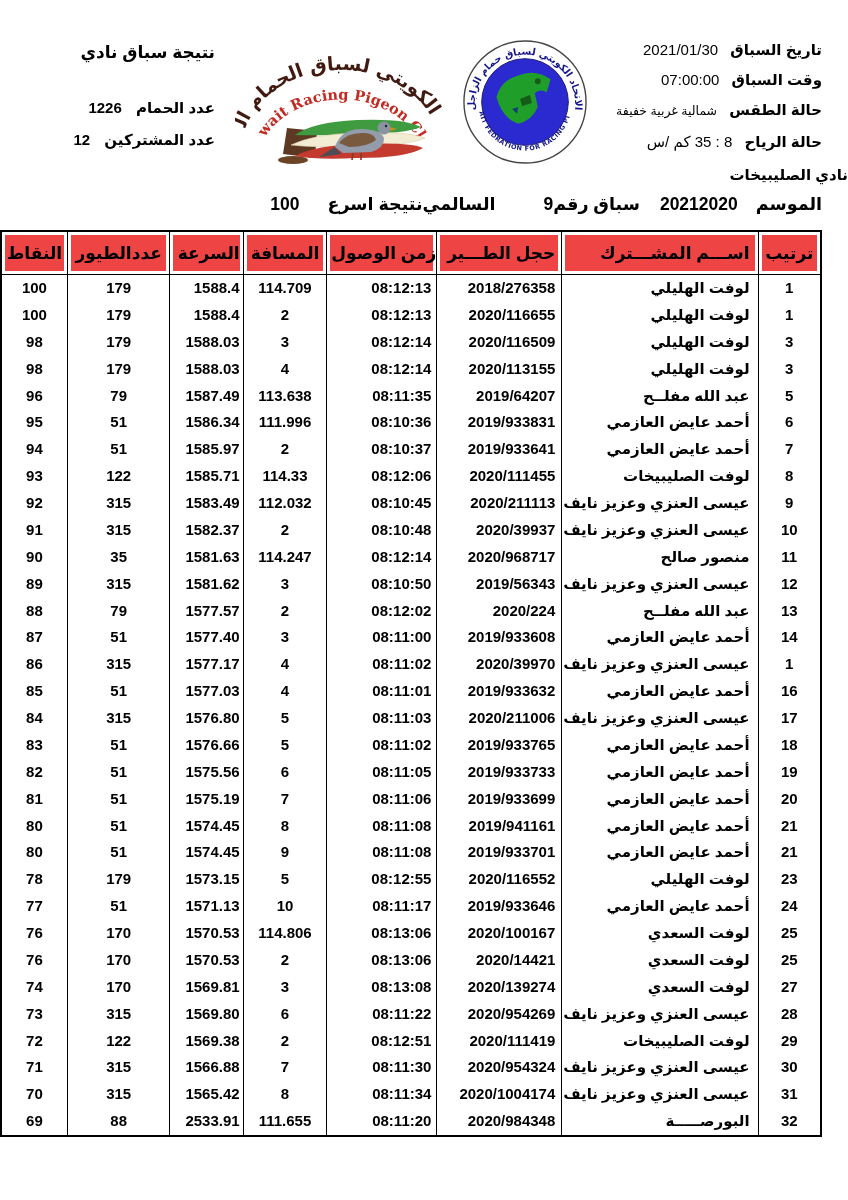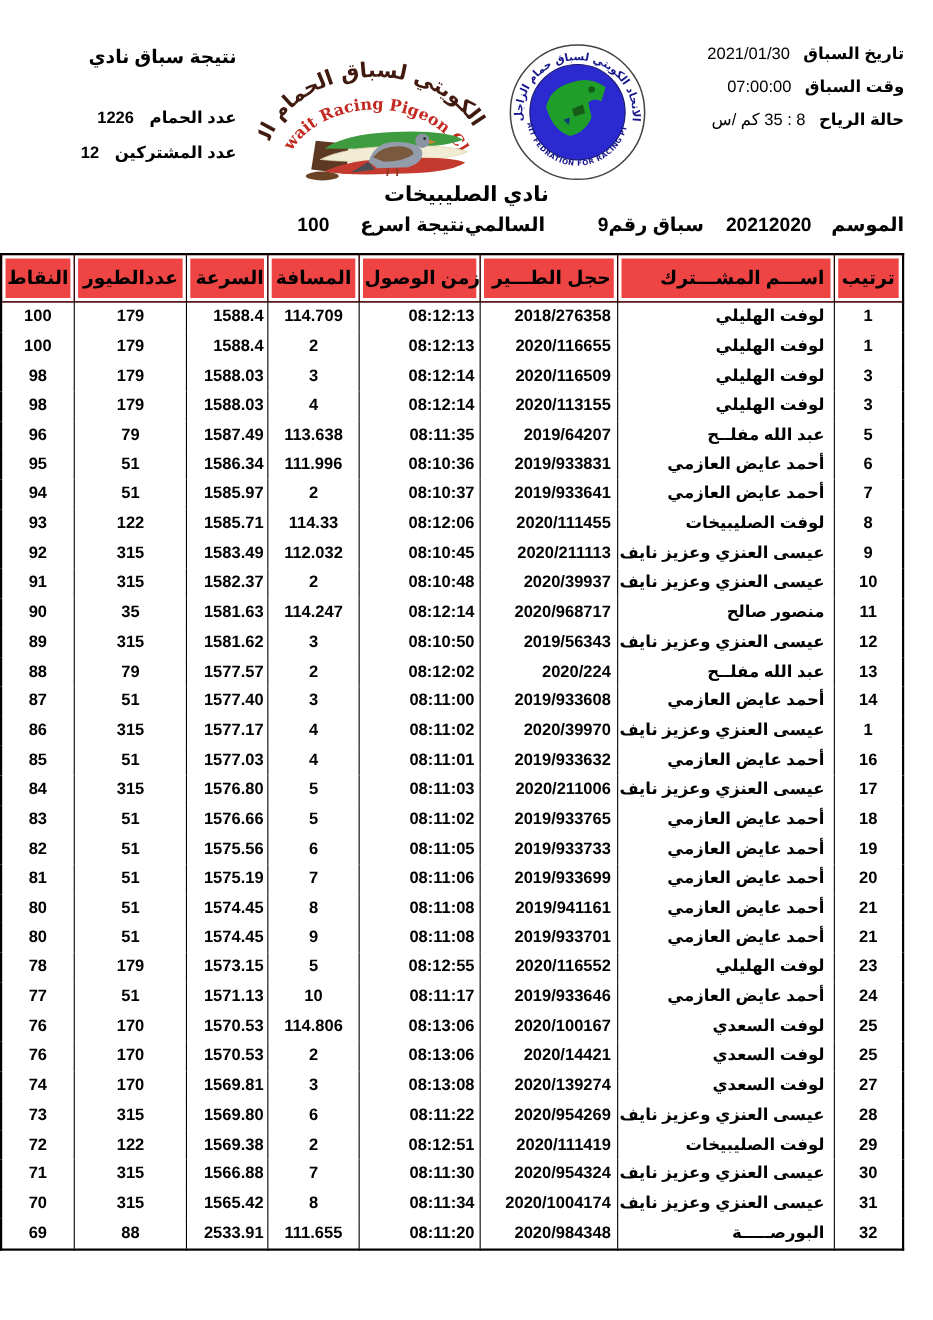--- a/index.html
+++ b/index.html
@@ -16,22 +16,22 @@
   
   .header-right-block { position:absolute; top:40px; right:26px; text-align:right; }
   .hr-line { font-size:15px; margin-bottom:11px; white-space:nowrap; line-height:19px; }
   .hr-label { font-weight:bold; }
   .hr-value { font-weight:normal; margin-right:8px; }
   .hr-value.small { font-size:12.5px; }
   
   .club-logo { position:absolute; top:27px; left:235px; width:212px; height:140px; }
   .federation-logo { position:absolute; top:38px; left:461px; width:128px; height:128px; }
   
-  .club-name { position:absolute; top:166px; left:0; right:0; text-align:center;
-               font-size:19px; font-weight:bold; }
+  .club-name { position:absolute; top:166px; left:0; right:0; text-align:right;
+               font-size:15px; font-weight:bold; }
   .season-row { position:absolute; top:194px; right:26px; left:26px; display:flex;
                 align-items:baseline; font-size:17.5px; font-weight:bold; white-space:nowrap; }
   .season-row .s0{margin-left:18px}.season-row .s1{margin-left:20px}
   .season-row .s2{}.season-row .s3{margin-left:48px}
   .season-row .s4{}.season-row .s5{margin-left:28px}
   .season-row .s6{margin-left:14px}.season-row .s7{margin-left:32px}
   
   .results-table { position:absolute; top:230px; right:26px; border-collapse:collapse;
                    border:2px solid #000; background:#fff; table-layout:fixed; }
   .results-table th {
@@ -120,20 +120,24 @@
   <div class="header-right-block">
     <div class="hr-line">
       <span class="hr-label">تاريخ السباق</span>
       <span class="hr-value">2021/01/30</span>
     </div>
     <div class="hr-line">
       <span class="hr-label">وقت السباق</span>
       <span class="hr-value">07:00:00</span>
     </div>
     <div class="hr-line">
+      <span class="hr-label">حالة الطقس</span>
+      <span class="hr-value small">شمالية غربية خفيفة</span>
+    </div>
+    <div class="hr-line">
       <span class="hr-label">حالة الرياح</span>
       <span class="hr-value">8 : 35 كم /س</span>
     </div>
   </div>
 
   <div class="club-name">نادي الصليبيخات</div>
 
   <div class="season-row">
     <span class="s0">الموسم</span>
     <span class="s1">20212020</span>

